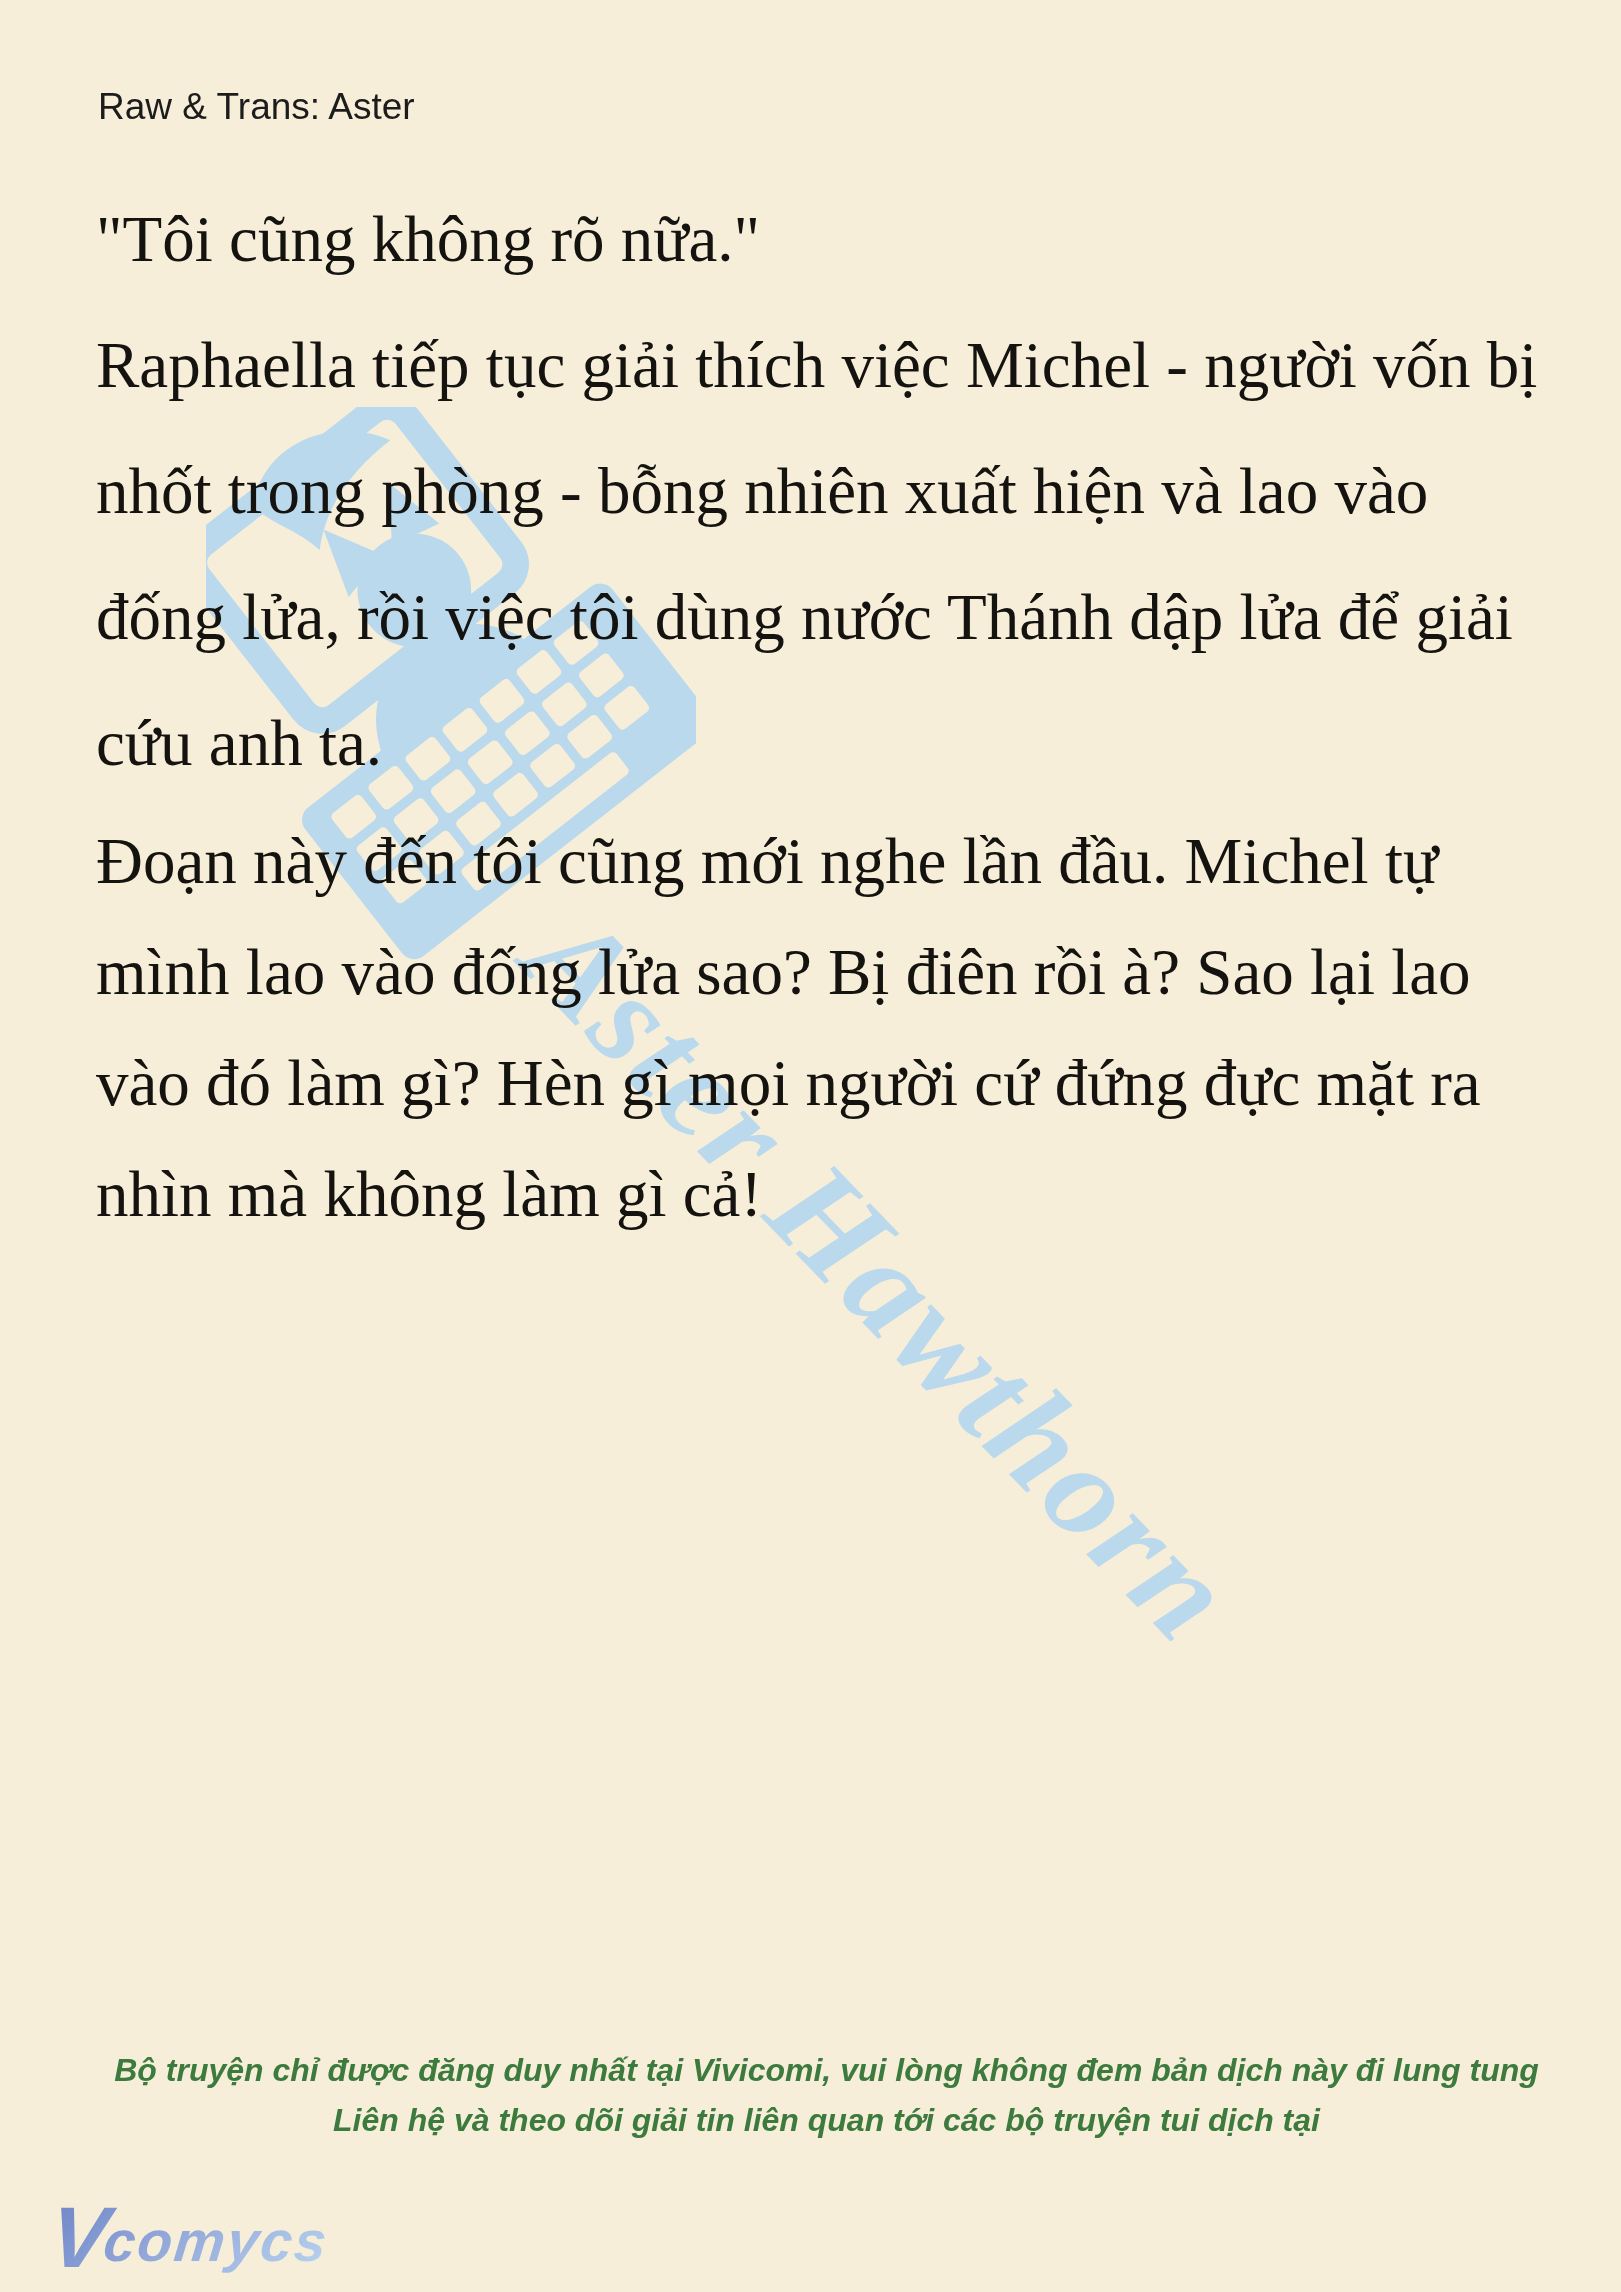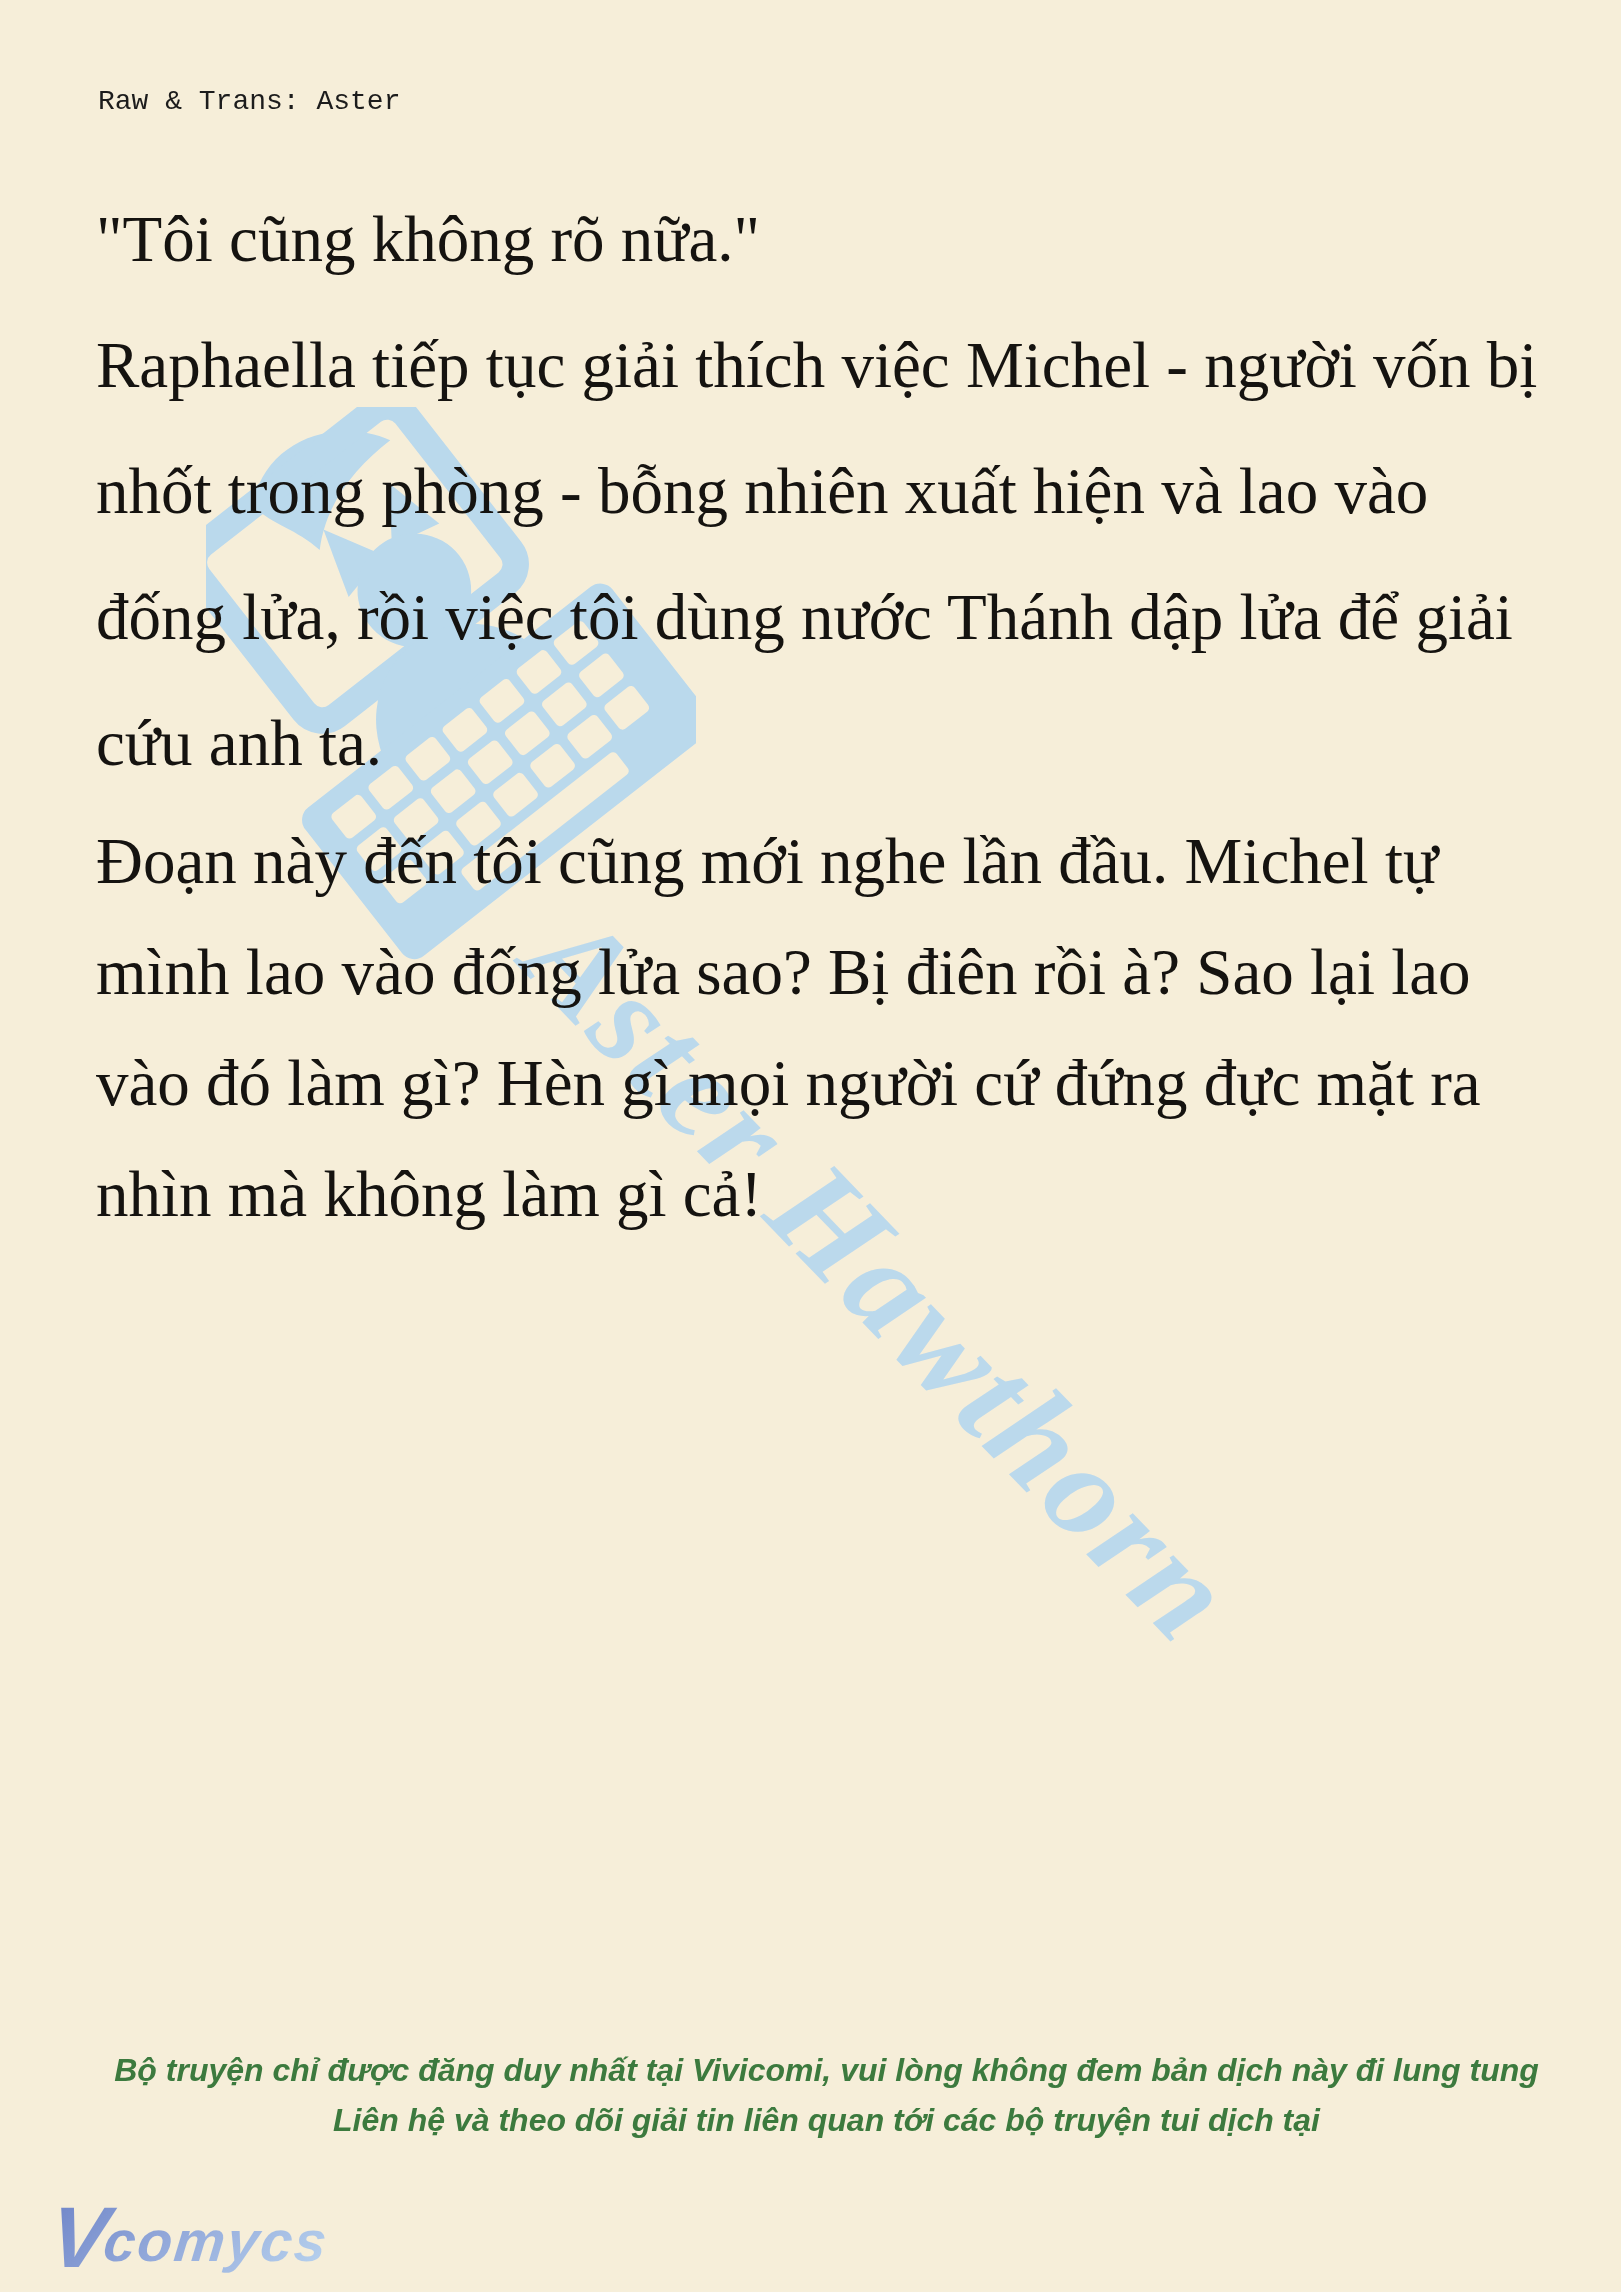--- a/index.html
+++ b/index.html
@@ -47,22 +47,22 @@
     color: #b7d8ee;
     opacity: 0.92;
   }
 
   
   .credit {
     position: absolute;
     left: 98px;
     top: 86px;
     z-index: 2;
-    font-family: Liberation Mono, monospace;
-    font-size: 28px;
+    font-family: Liberation Sans, sans-serif;
+    font-size: 37px;
     color: #1c1c1c;
   }
 
   
   .main {
     position: absolute;
     left: 96px;
     top: 176px;
     width: 1446px;
     z-index: 1;

